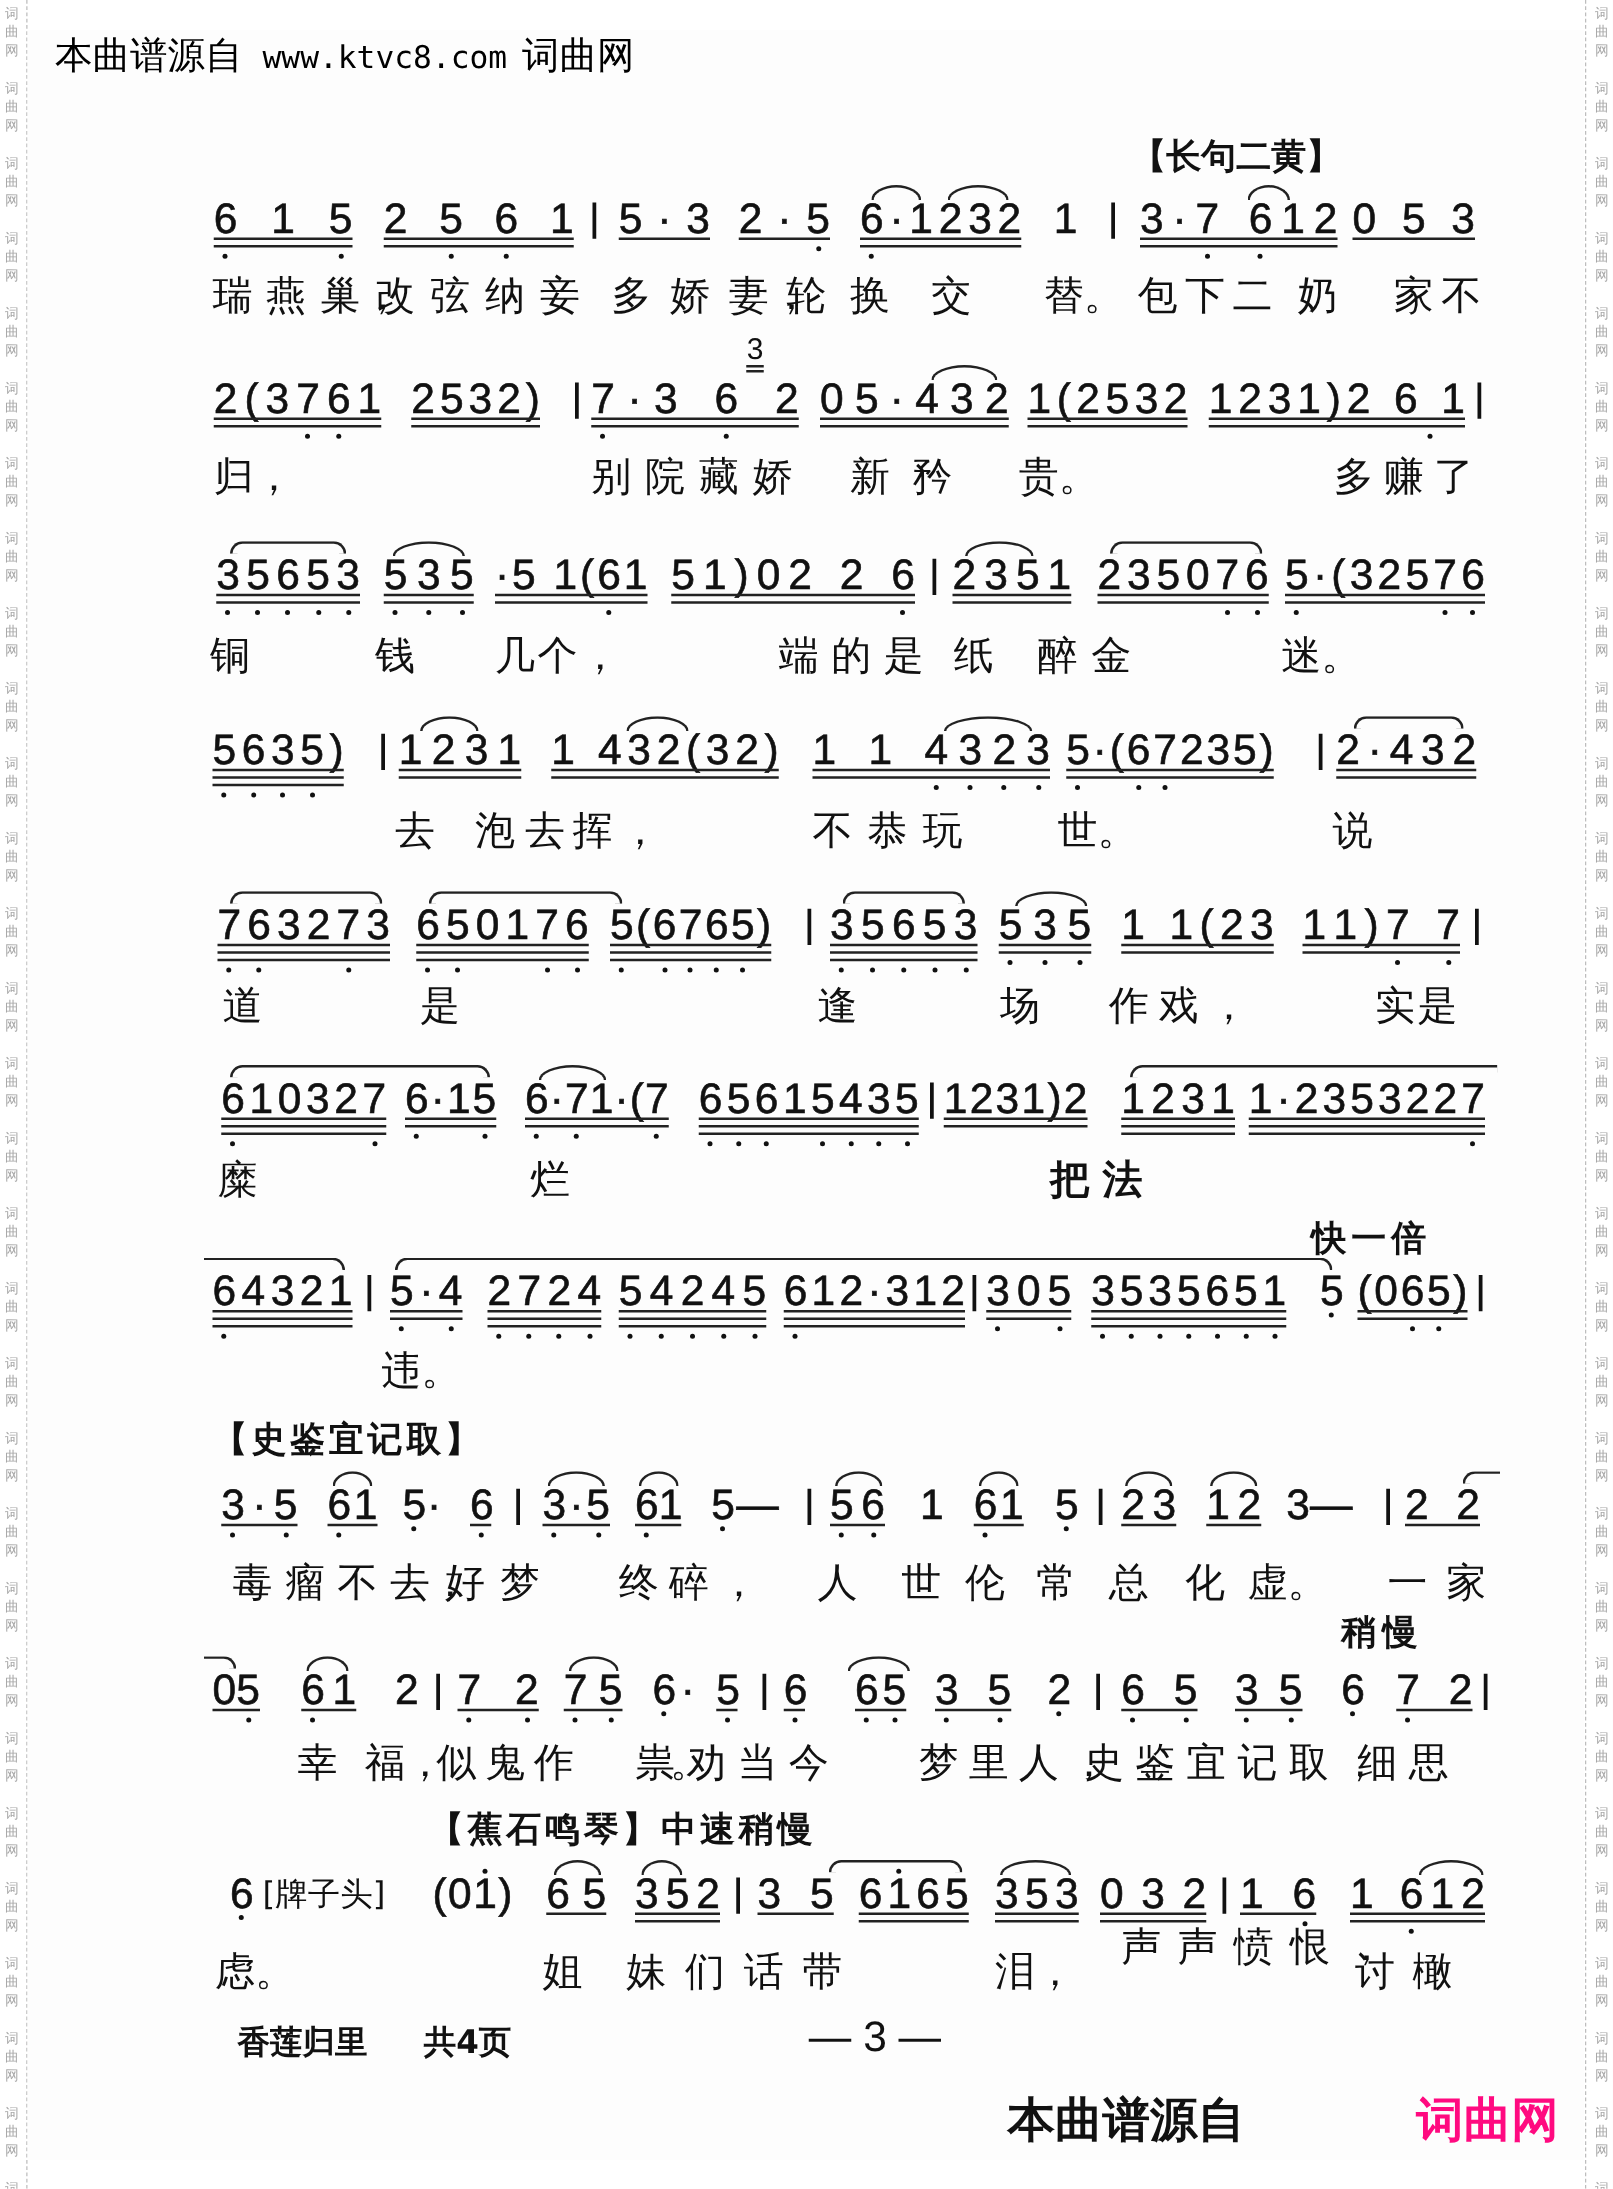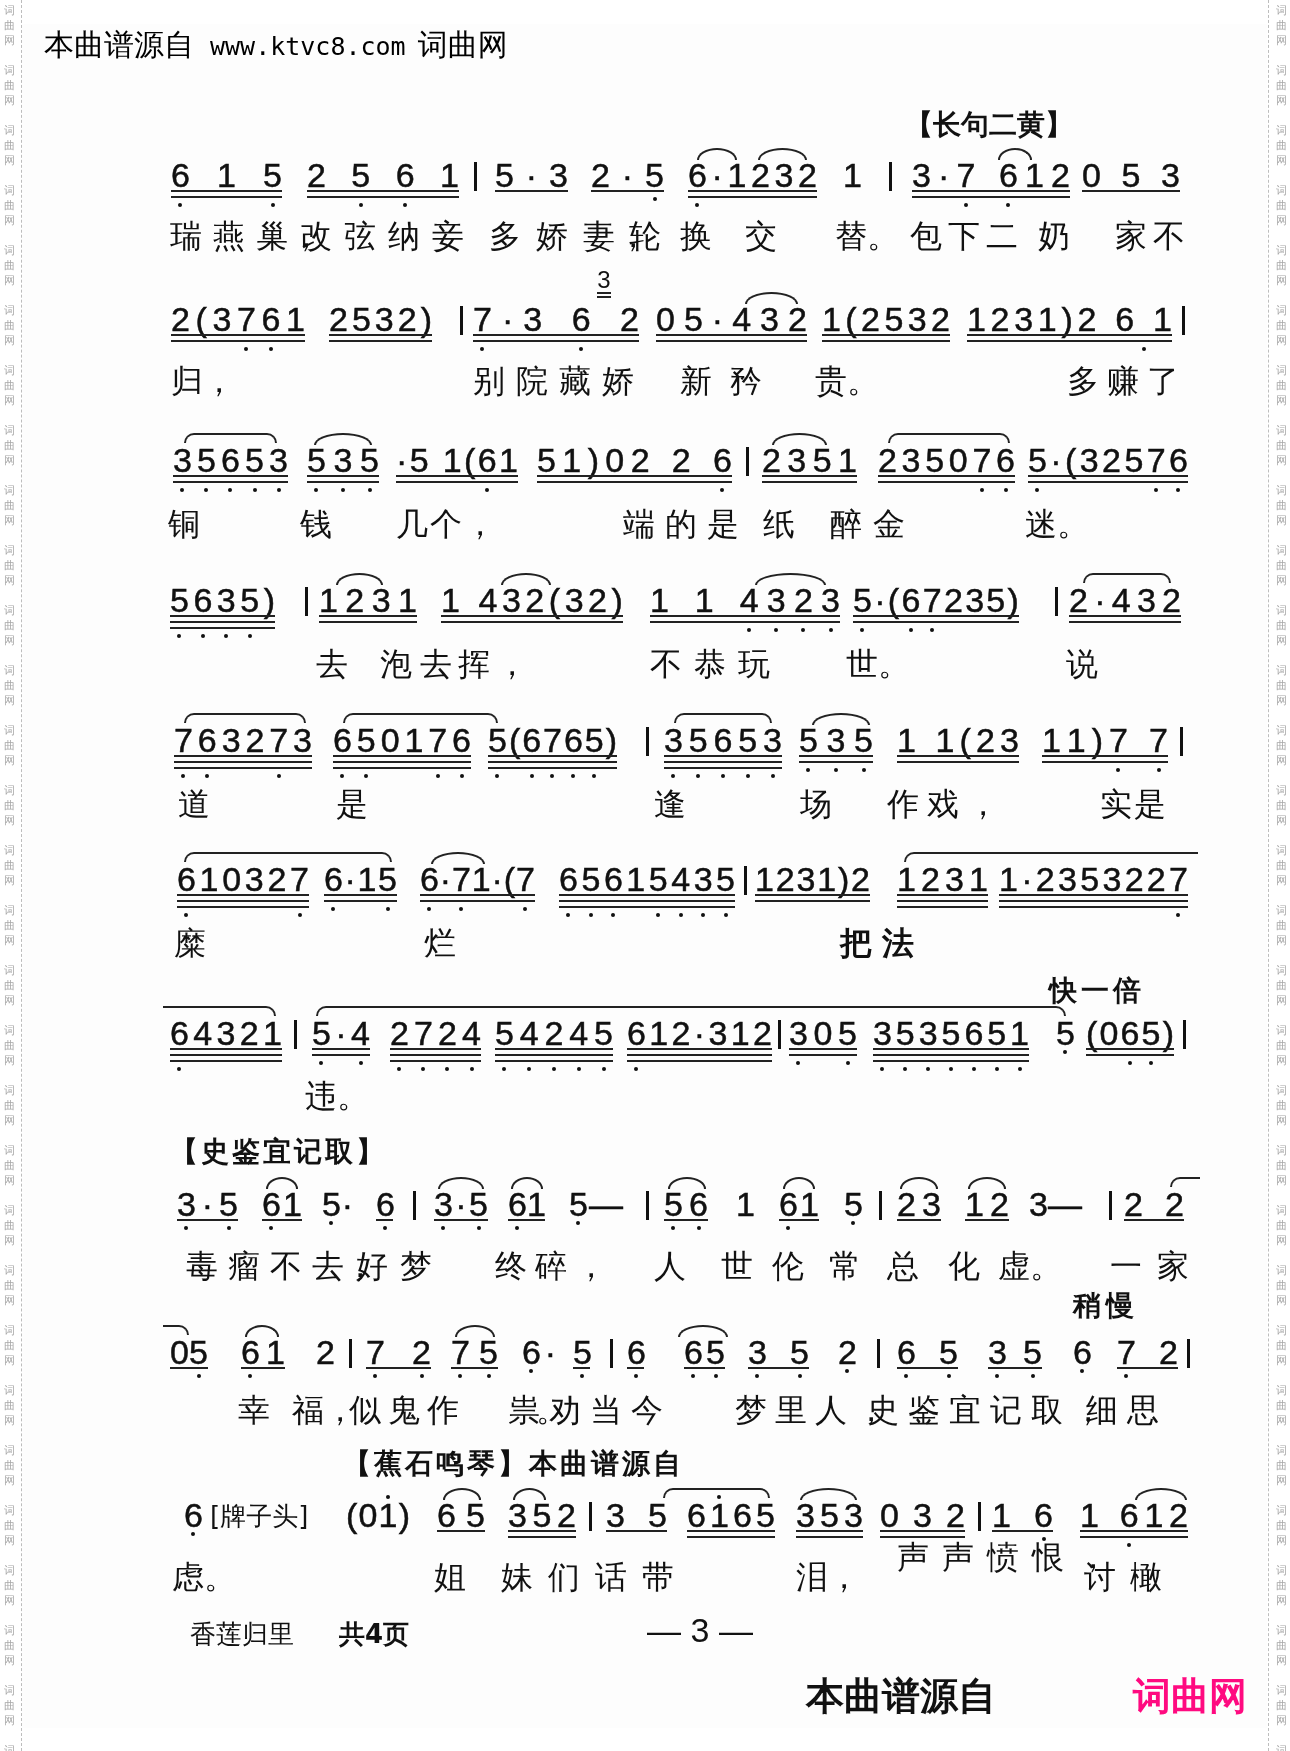--- a/index.html
+++ b/index.html
@@ -28,21 +28,21 @@
 .lyr{position:absolute;font-family:"DejaVu Serif",serif;font-size:32px;line-height:34px;white-space:nowrap;color:#111;}
 .inline-label{position:absolute;font-family:"DejaVu Sans",sans-serif;font-size:26px;line-height:30px;white-space:nowrap;color:#111;}
 .triplet{position:absolute;width:18px;height:34px;text-align:center;font-family:"Liberation Sans",sans-serif;font-size:24px;line-height:24px;color:#111;}
 .triplet .tl{position:absolute;left:2px;right:2px;height:2px;background:#222;}
 .lbl{position:absolute;font-family:"DejaVu Sans",sans-serif;font-weight:bold;font-size:28px;line-height:30px;white-space:nowrap;color:#111;}
 .lbl-1{left:905px;top:110px;letter-spacing:0px;}
 .lbl-2{left:1049px;top:976px;letter-spacing:4px;}
 .lbl-3{left:170px;top:1137px;letter-spacing:3px;}
 .lbl-4{left:1073px;top:1291px;letter-spacing:5px;}
 .lbl-5{left:343px;top:1449px;letter-spacing:3px;}
-.foot-title{position:absolute;left:190px;top:1620px;font-family:"DejaVu Sans",sans-serif;font-weight:normal;font-size:26px;line-height:28px;white-space:nowrap;}
+.foot-title{position:absolute;left:190px;top:1620px;font-family:"DejaVu Sans",sans-serif;font-weight:bold;font-size:26px;line-height:28px;white-space:nowrap;}
 .foot-pages{position:absolute;left:339px;top:1620px;font-family:"DejaVu Sans",sans-serif;font-weight:bold;font-size:26px;line-height:28px;white-space:nowrap;}
 .page-num{position:absolute;left:619px;top:1612px;width:162px;text-align:center;font-family:"Liberation Sans",sans-serif;font-size:34px;line-height:36px;white-space:nowrap;}
 .src-prefix{position:absolute;left:806px;top:1676px;font-family:"DejaVu Sans",sans-serif;font-weight:bold;font-size:38px;line-height:40px;white-space:nowrap;color:#111;}
 .src-site{position:absolute;left:1133px;top:1676px;font-family:"DejaVu Sans",sans-serif;font-weight:bold;font-size:38px;line-height:40px;white-space:nowrap;color:#ff0a80;}
 </style>
 </head>
 <body>
 
 <div class="wm-col wm-left">
     <span class="wm-ch" style="top: 5px;">词</span>
@@ -227,21 +227,21 @@
 <div class="panel"></div>
 
 <div class="hdr">
   <span>本曲谱源自</span><span class="url">www.ktvc8.com</span><span>词曲网</span>
 </div>
 
 <div class="lbl lbl-1">【长句二黄】</div>
 <div class="lbl lbl-2">快一倍</div>
 <div class="lbl lbl-3">【史鉴宜记取】</div>
 <div class="lbl lbl-4">稍慢</div>
-<div class="lbl lbl-5">【蕉石鸣琴】本曲谱源自</div>
+<div class="lbl lbl-5">【蕉石鸣琴】中速稍慢</div>
 
 <div id="score">
     <div class="row">
       <div class="tok" style="left: 171px; top: 160px; width: 111px; --dy: 43px;">
         <span class="ch ld">6</span>
         <span class="ch">&nbsp;</span>
         <span class="ch">1</span>
         <span class="ch">&nbsp;</span>
         <span class="ch ld">5</span>
         <div class="ul" style="top: 30px;"></div>

